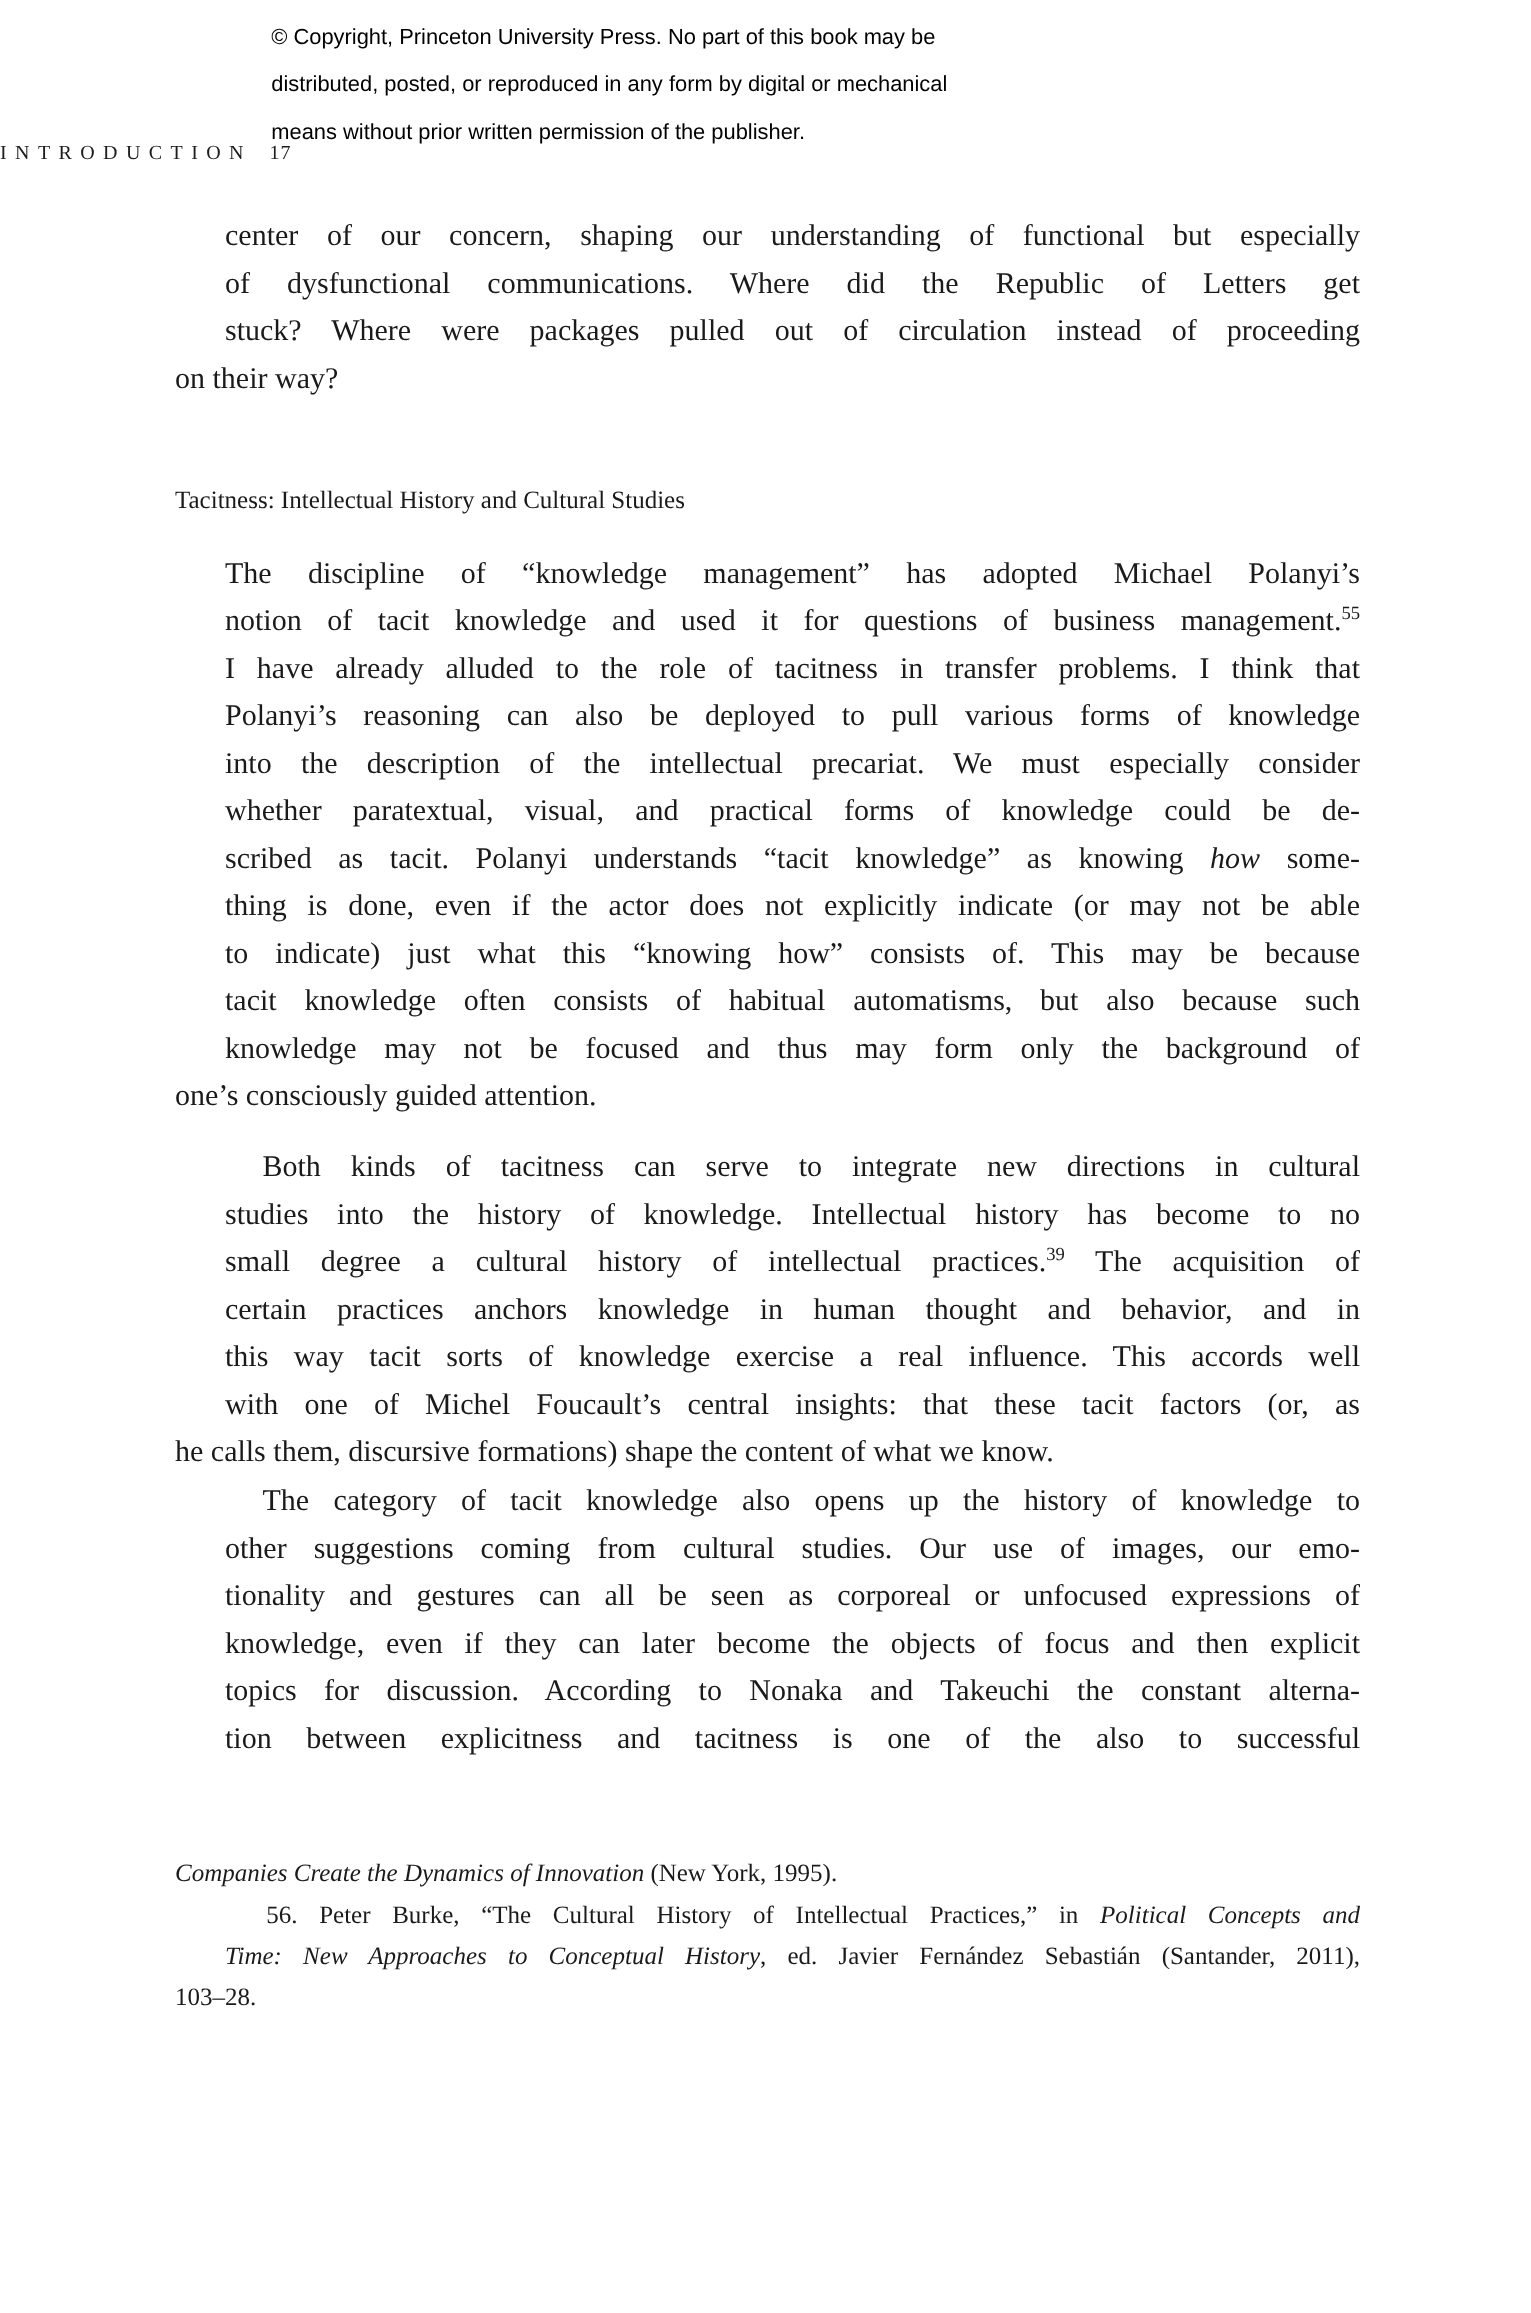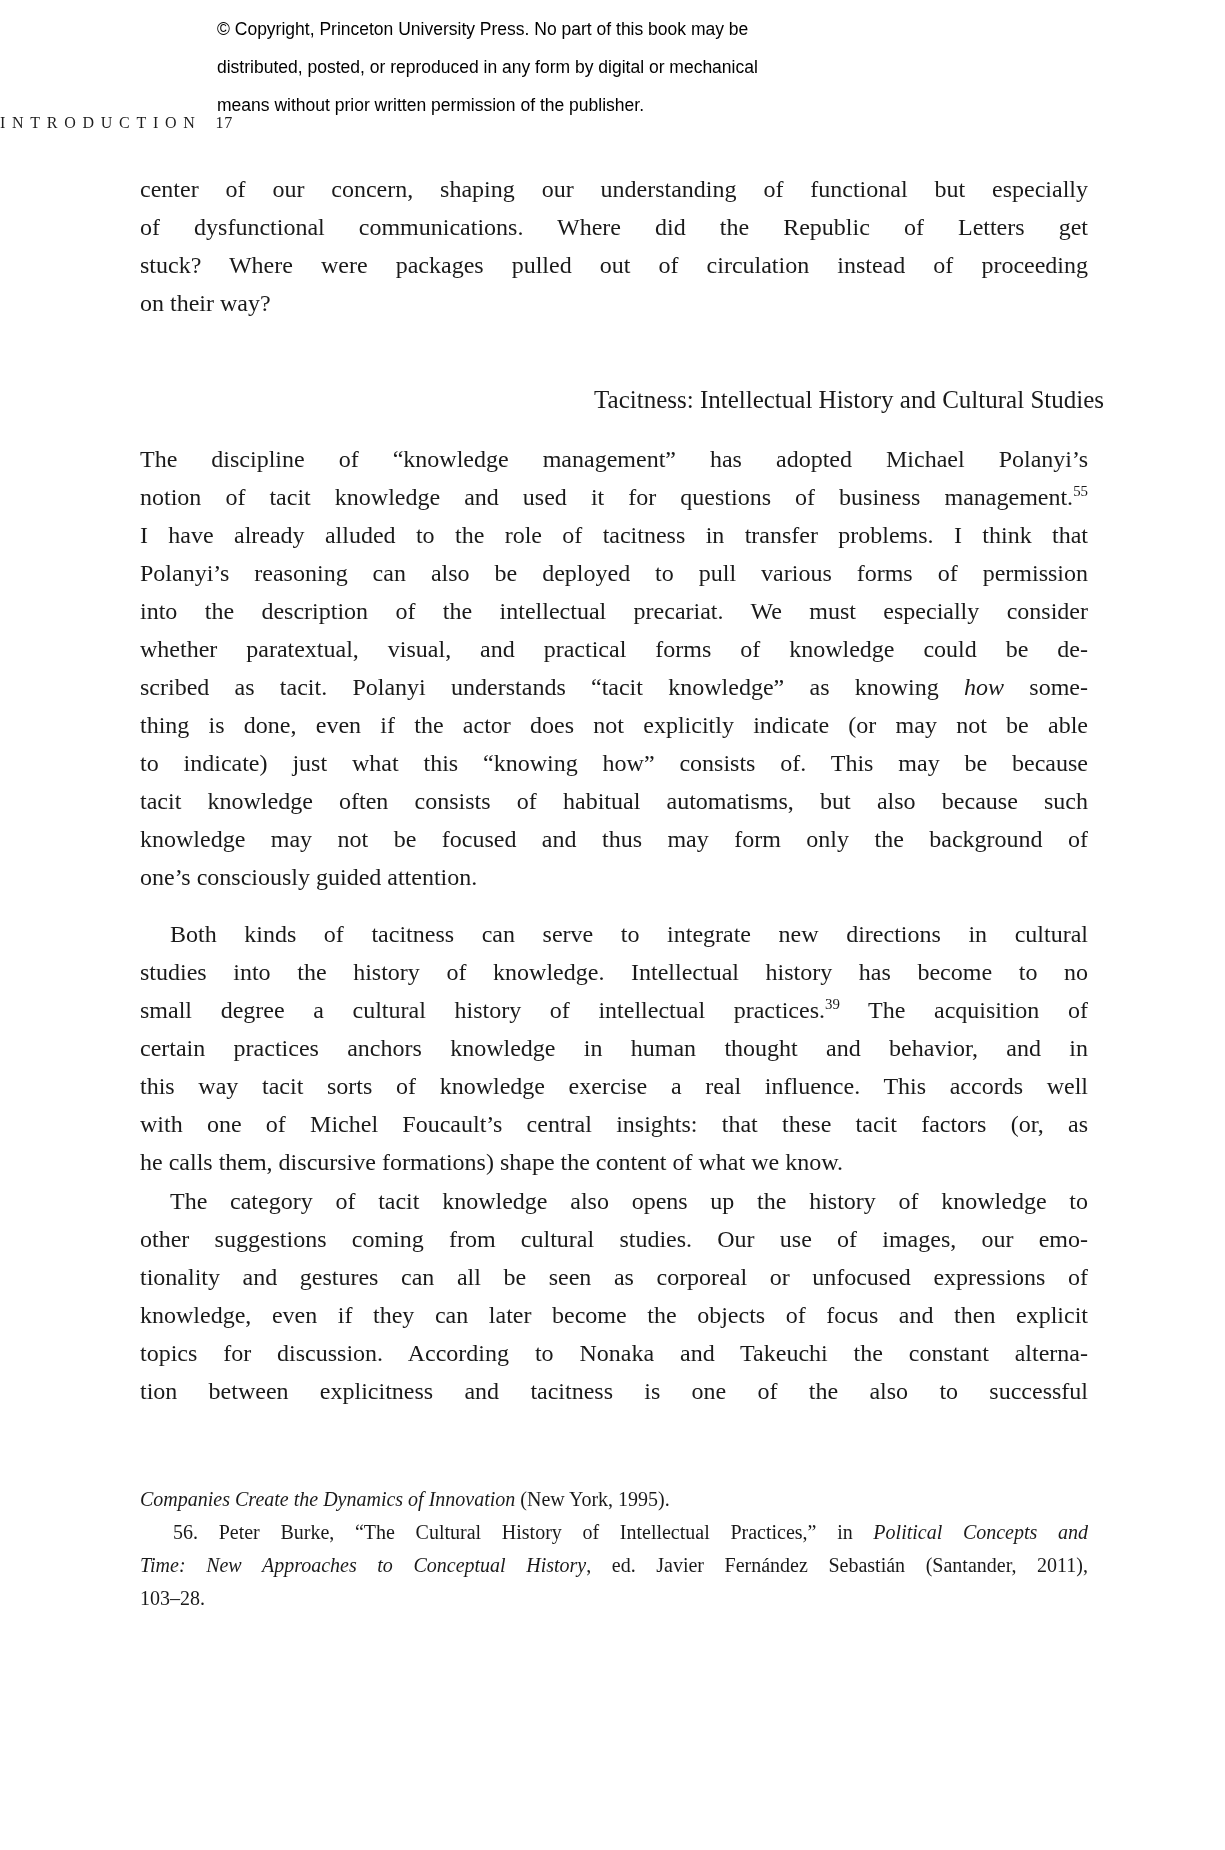--- a/index.html
+++ b/index.html
@@ -36,25 +36,25 @@
     position: absolute;
     left: 140px;
     width: 948px;
     font-size: 24px;
     line-height: 38px;
     color: #1a1a1a;
   }
   .p1 { top: 170px; }
   .section-heading {
     position: absolute;
-    left: 156px;
+    left: 140px;
     top: 380px;
     width: 948px;
-    text-align: right;
-    font-size: 25px;
+    text-align: left;
+    font-size: 20px;
     line-height: 40px;
     font-weight: normal;
     margin: 0;
     color: #1a1a1a;
   }
   .p2 { top: 440px; }
   .p3 { top: 915px; }
   .p4 { top: 1182px; }
   .footnotes {
     position: absolute;
@@ -65,21 +65,21 @@
     line-height: 33px;
     color: #1a1a1a;
   }
   .line {
     height: 38px;
     line-height: 38px;
     overflow: hidden;
     white-space: normal;
   }
   .footnotes .line { height: 33px; line-height: 33px; }
-  .line.just { text-align: justify; }
+  .line.just { text-align: justify; margin-left: 40px; }
   .line.just::after { content: ""; display: inline-block; width: 100%; height: 0; }
   .line.ind { text-indent: 30px; }
   .footnotes .line.ind { text-indent: 33px; }
   sup { font-size: 0.62em; line-height: 0; vertical-align: super; }
   .page-footer {
     position: absolute;
     left: 0;
     top: 1795px;
     width: 100%;
     text-align: center;
@@ -109,21 +109,21 @@
       <div class="line just">stuck? Where were packages pulled out of circulation instead of proceeding</div>
       <div class="line">on their way?</div>
     </div>
 
   <h2 class="section-heading">Tacitness: Intellectual History and Cultural Studies</h2>
 
   <div class="textblock p2">
       <div class="line just">The discipline of “knowledge management” has adopted Michael Polanyi’s</div>
       <div class="line just">notion of tacit knowledge and used it for questions of business management.<sup>55</sup></div>
       <div class="line just">I have already alluded to the role of tacitness in transfer problems. I think that</div>
-      <div class="line just">Polanyi’s reasoning can also be deployed to pull various forms of permission</div>
+      <div class="line just">Polanyi’s reasoning can also be deployed to pull various forms of knowledge</div>
       <div class="line just">into the description of the intellectual precariat. We must especially consider</div>
       <div class="line just">whether paratextual, visual, and practical forms of knowledge could be de-</div>
       <div class="line just">scribed as tacit. Polanyi understands “tacit knowledge” as knowing <i>how</i> some-</div>
       <div class="line just">thing is done, even if the actor does not explicitly indicate (or may not be able</div>
       <div class="line just">to indicate) just what this “knowing how” consists of. This may be because</div>
       <div class="line just">tacit knowledge often consists of habitual automatisms, but also because such</div>
       <div class="line just">knowledge may not be focused and thus may form only the background of</div>
       <div class="line">one’s consciously guided attention.</div>
     </div>
 

